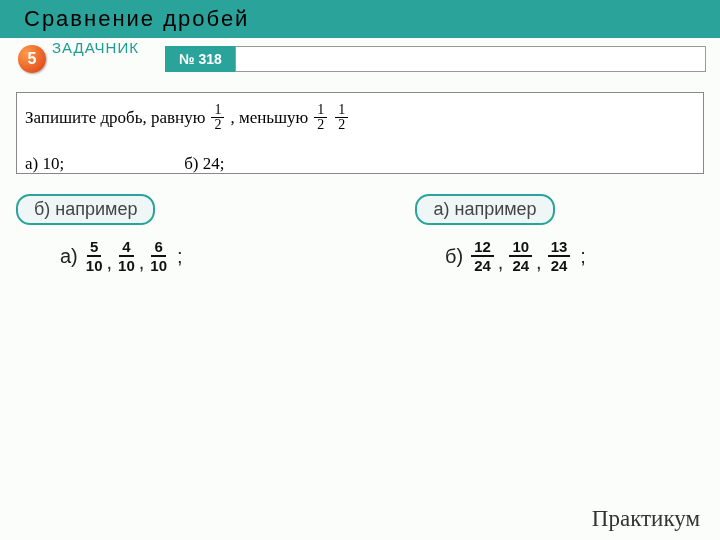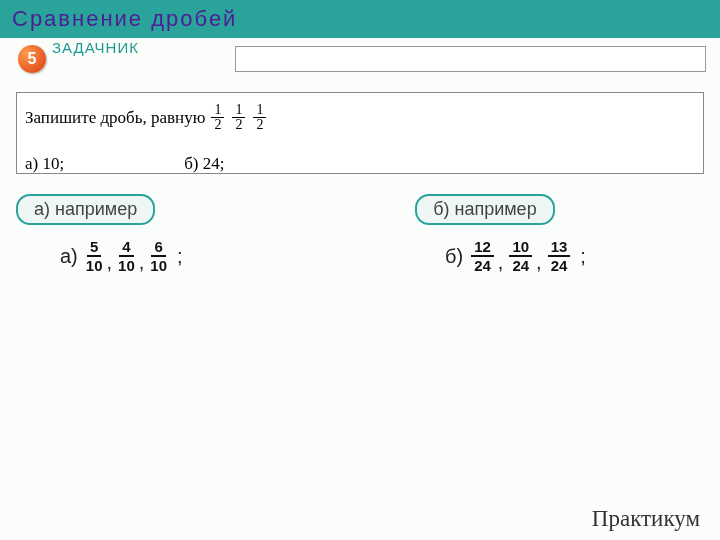--- a/index.html
+++ b/index.html
@@ -7,26 +7,26 @@
     margin: 0;
     width: 720px;
     height: 540px;
     font-family: Arial, sans-serif;
     background: #fbfdfb;
     position: relative;
     overflow: hidden;
   }
   .header {
     background: #2aa39a;
-    color: #4c1d95;
+    color: #000000;
     height: 38px;
     line-height: 38px;
     font-size: 22px;
     letter-spacing: 2px;
-    padding-left: 12px;
+    padding-left: 24px;
   }
   .toolbar {
     position: relative;
     height: 40px;
     margin-top: 2px;
   }
   .grade-badge {
     position: absolute;
     left: 18px;
     top: 5px;
@@ -150,48 +150,50 @@
   }
 </style>
 </head>
 <body>
 
 <div class="header">Сравнение дробей</div>
 
 <div class="toolbar">
   <div class="grade-badge">5</div>
   <div class="book-label">ЗАДАЧНИК</div>
+  <div class="task-num">№ 318</div>
   <div class="task-num-bar"></div>
 </div>
 
 <div class="problem-box">
   <div class="problem-line">
     <span>Запишите дробь, равную</span>
+    <span class="pfrac">
+      <span class="top">1</span>
+      <span>2</span>
+    </span>
+    <span>, меньшую</span>
     <span class="pfrac">
       <span class="top">1</span>
       <span>2</span>
     </span>
     <span class="pfrac">
       <span class="top">1</span>
       <span>2</span>
     </span>
-    <span class="pfrac">
-      <span class="top">1</span>
-      <span>2</span>
-    </span>
   </div>
   <div class="problem-sub">
     <span>а)  10;</span>
     <span>б)  24;</span>
   </div>
 </div>
 
 <div class="chips">
+  <div class="chip">б) например</div>
   <div class="chip">а) например</div>
-  <div class="chip">б) например</div>
 </div>
 
 <div class="answers">
   <div class="ans-col">
     <div class="ans-line">
       <span class="ans-label">а)</span>
       <span class="frac">
         <span class="n">5</span>
         <span class="d">10</span>
       </span>

